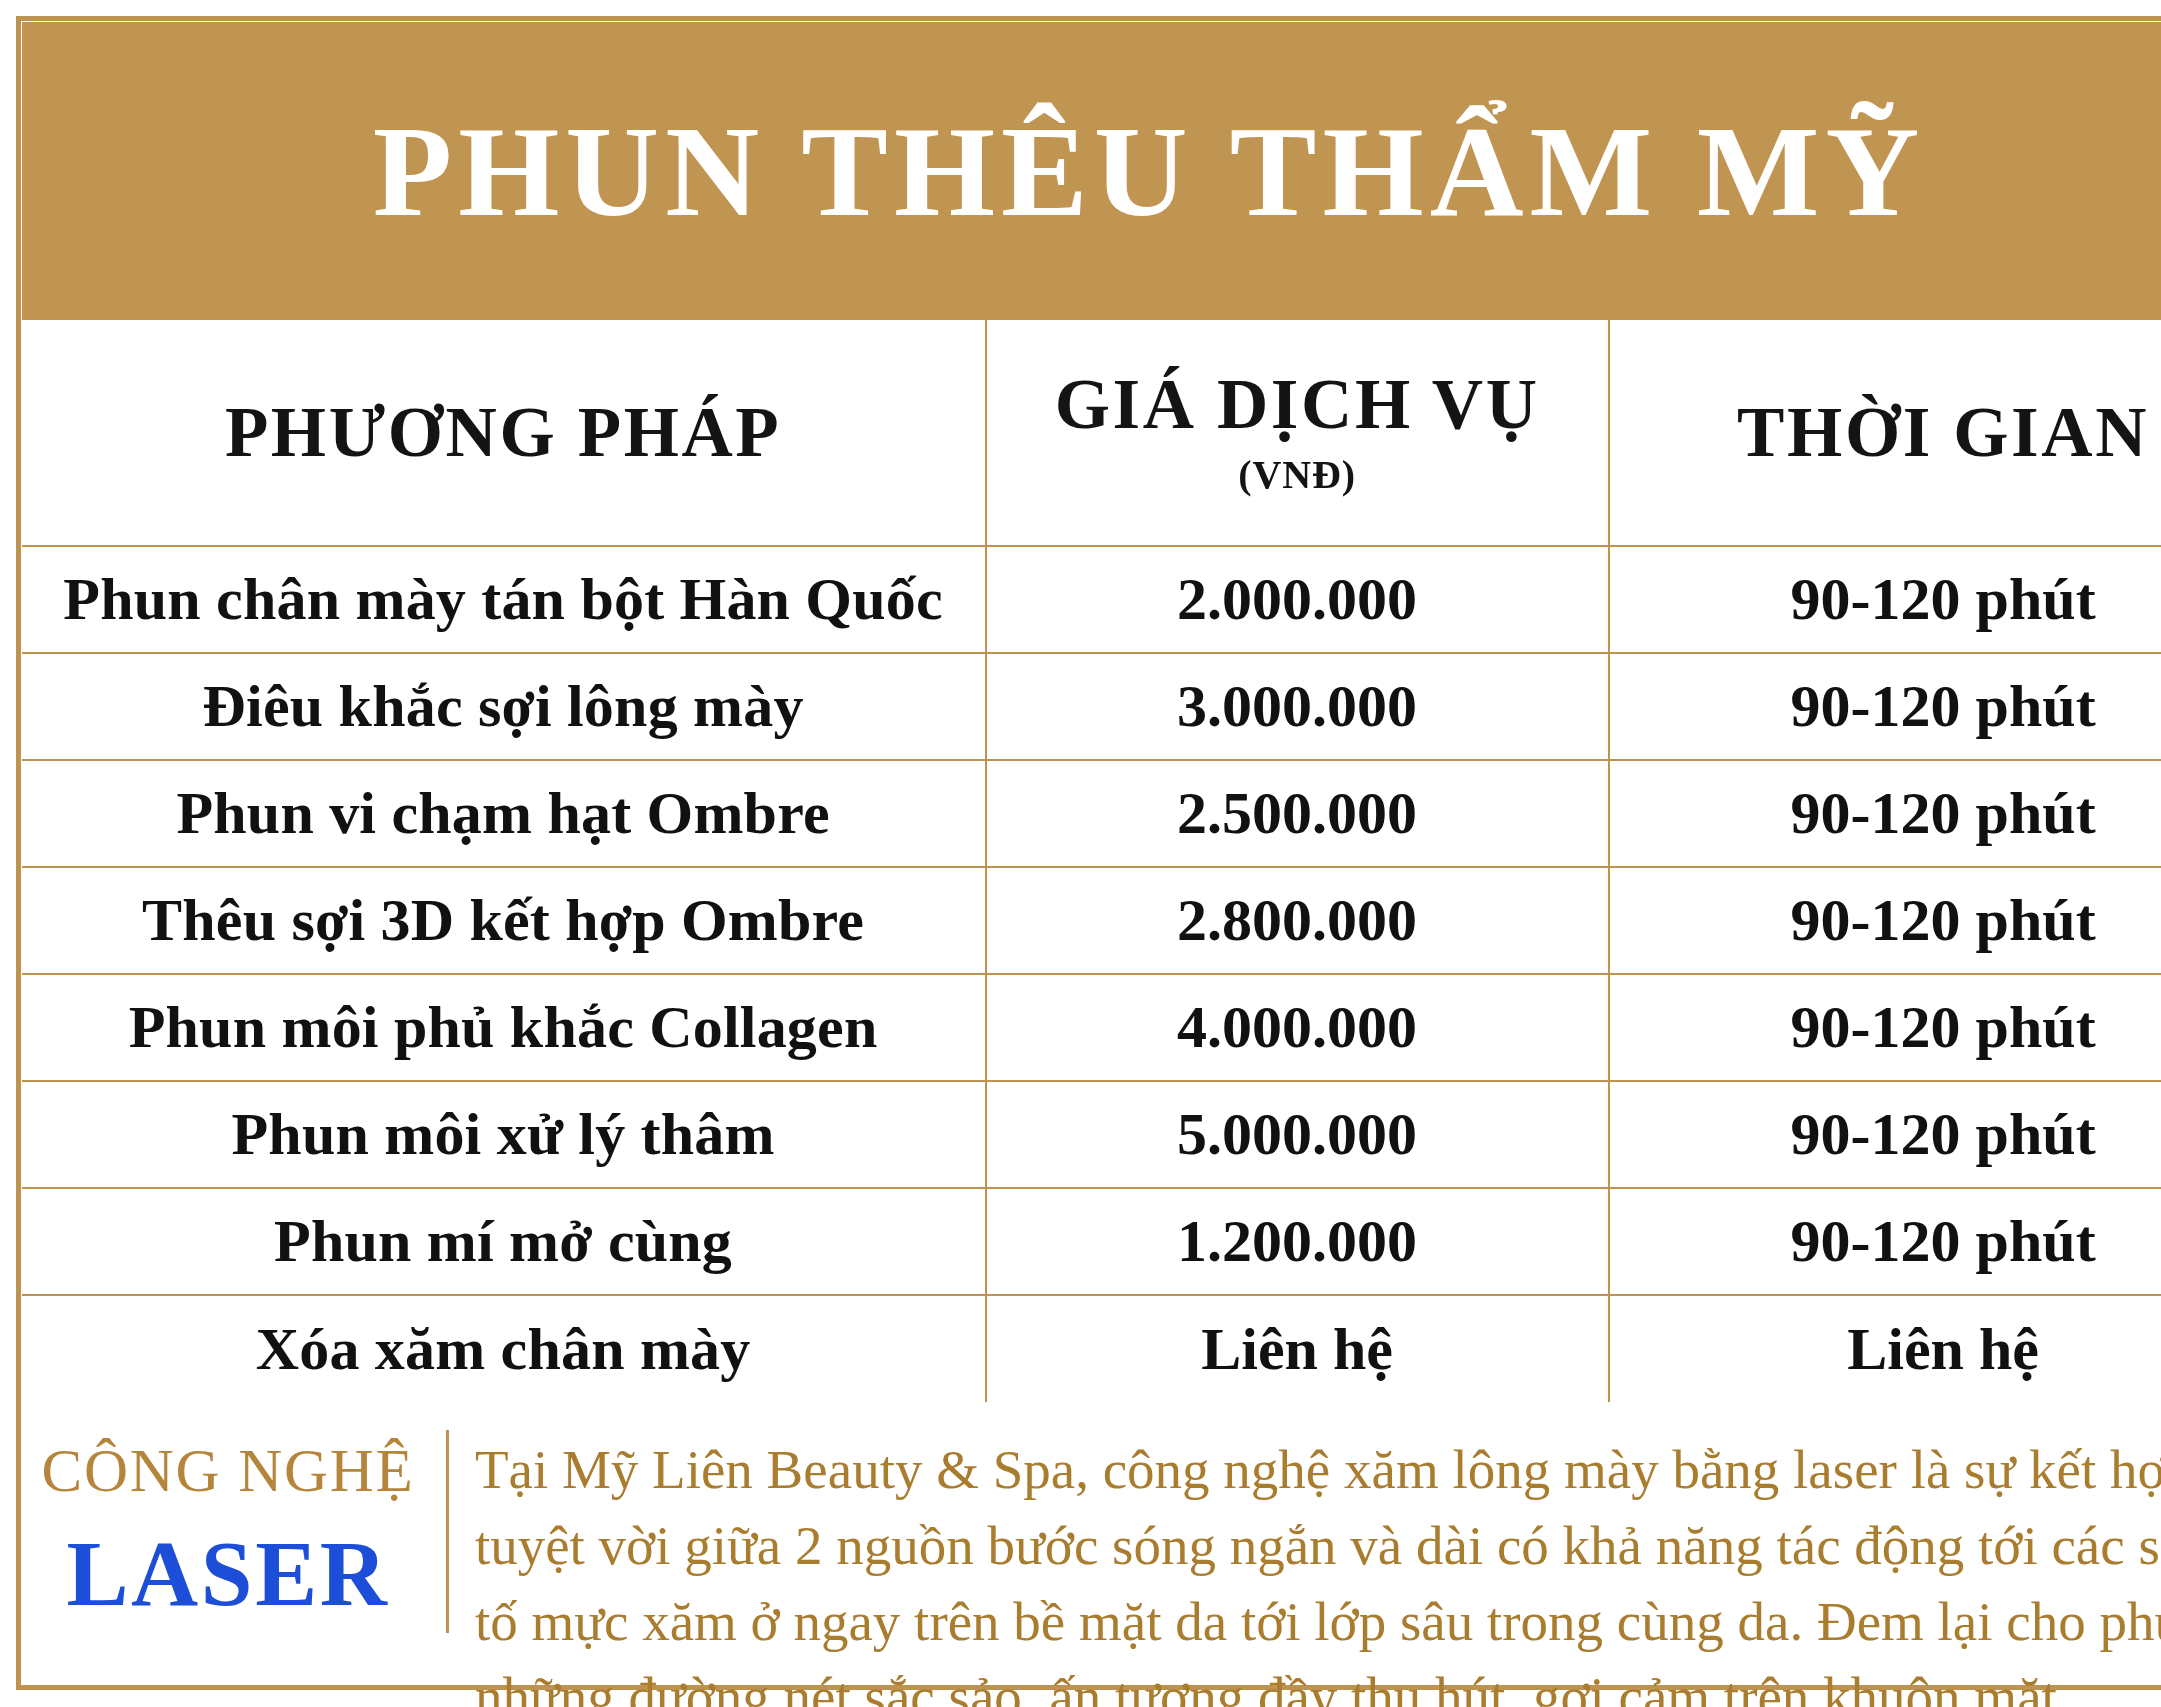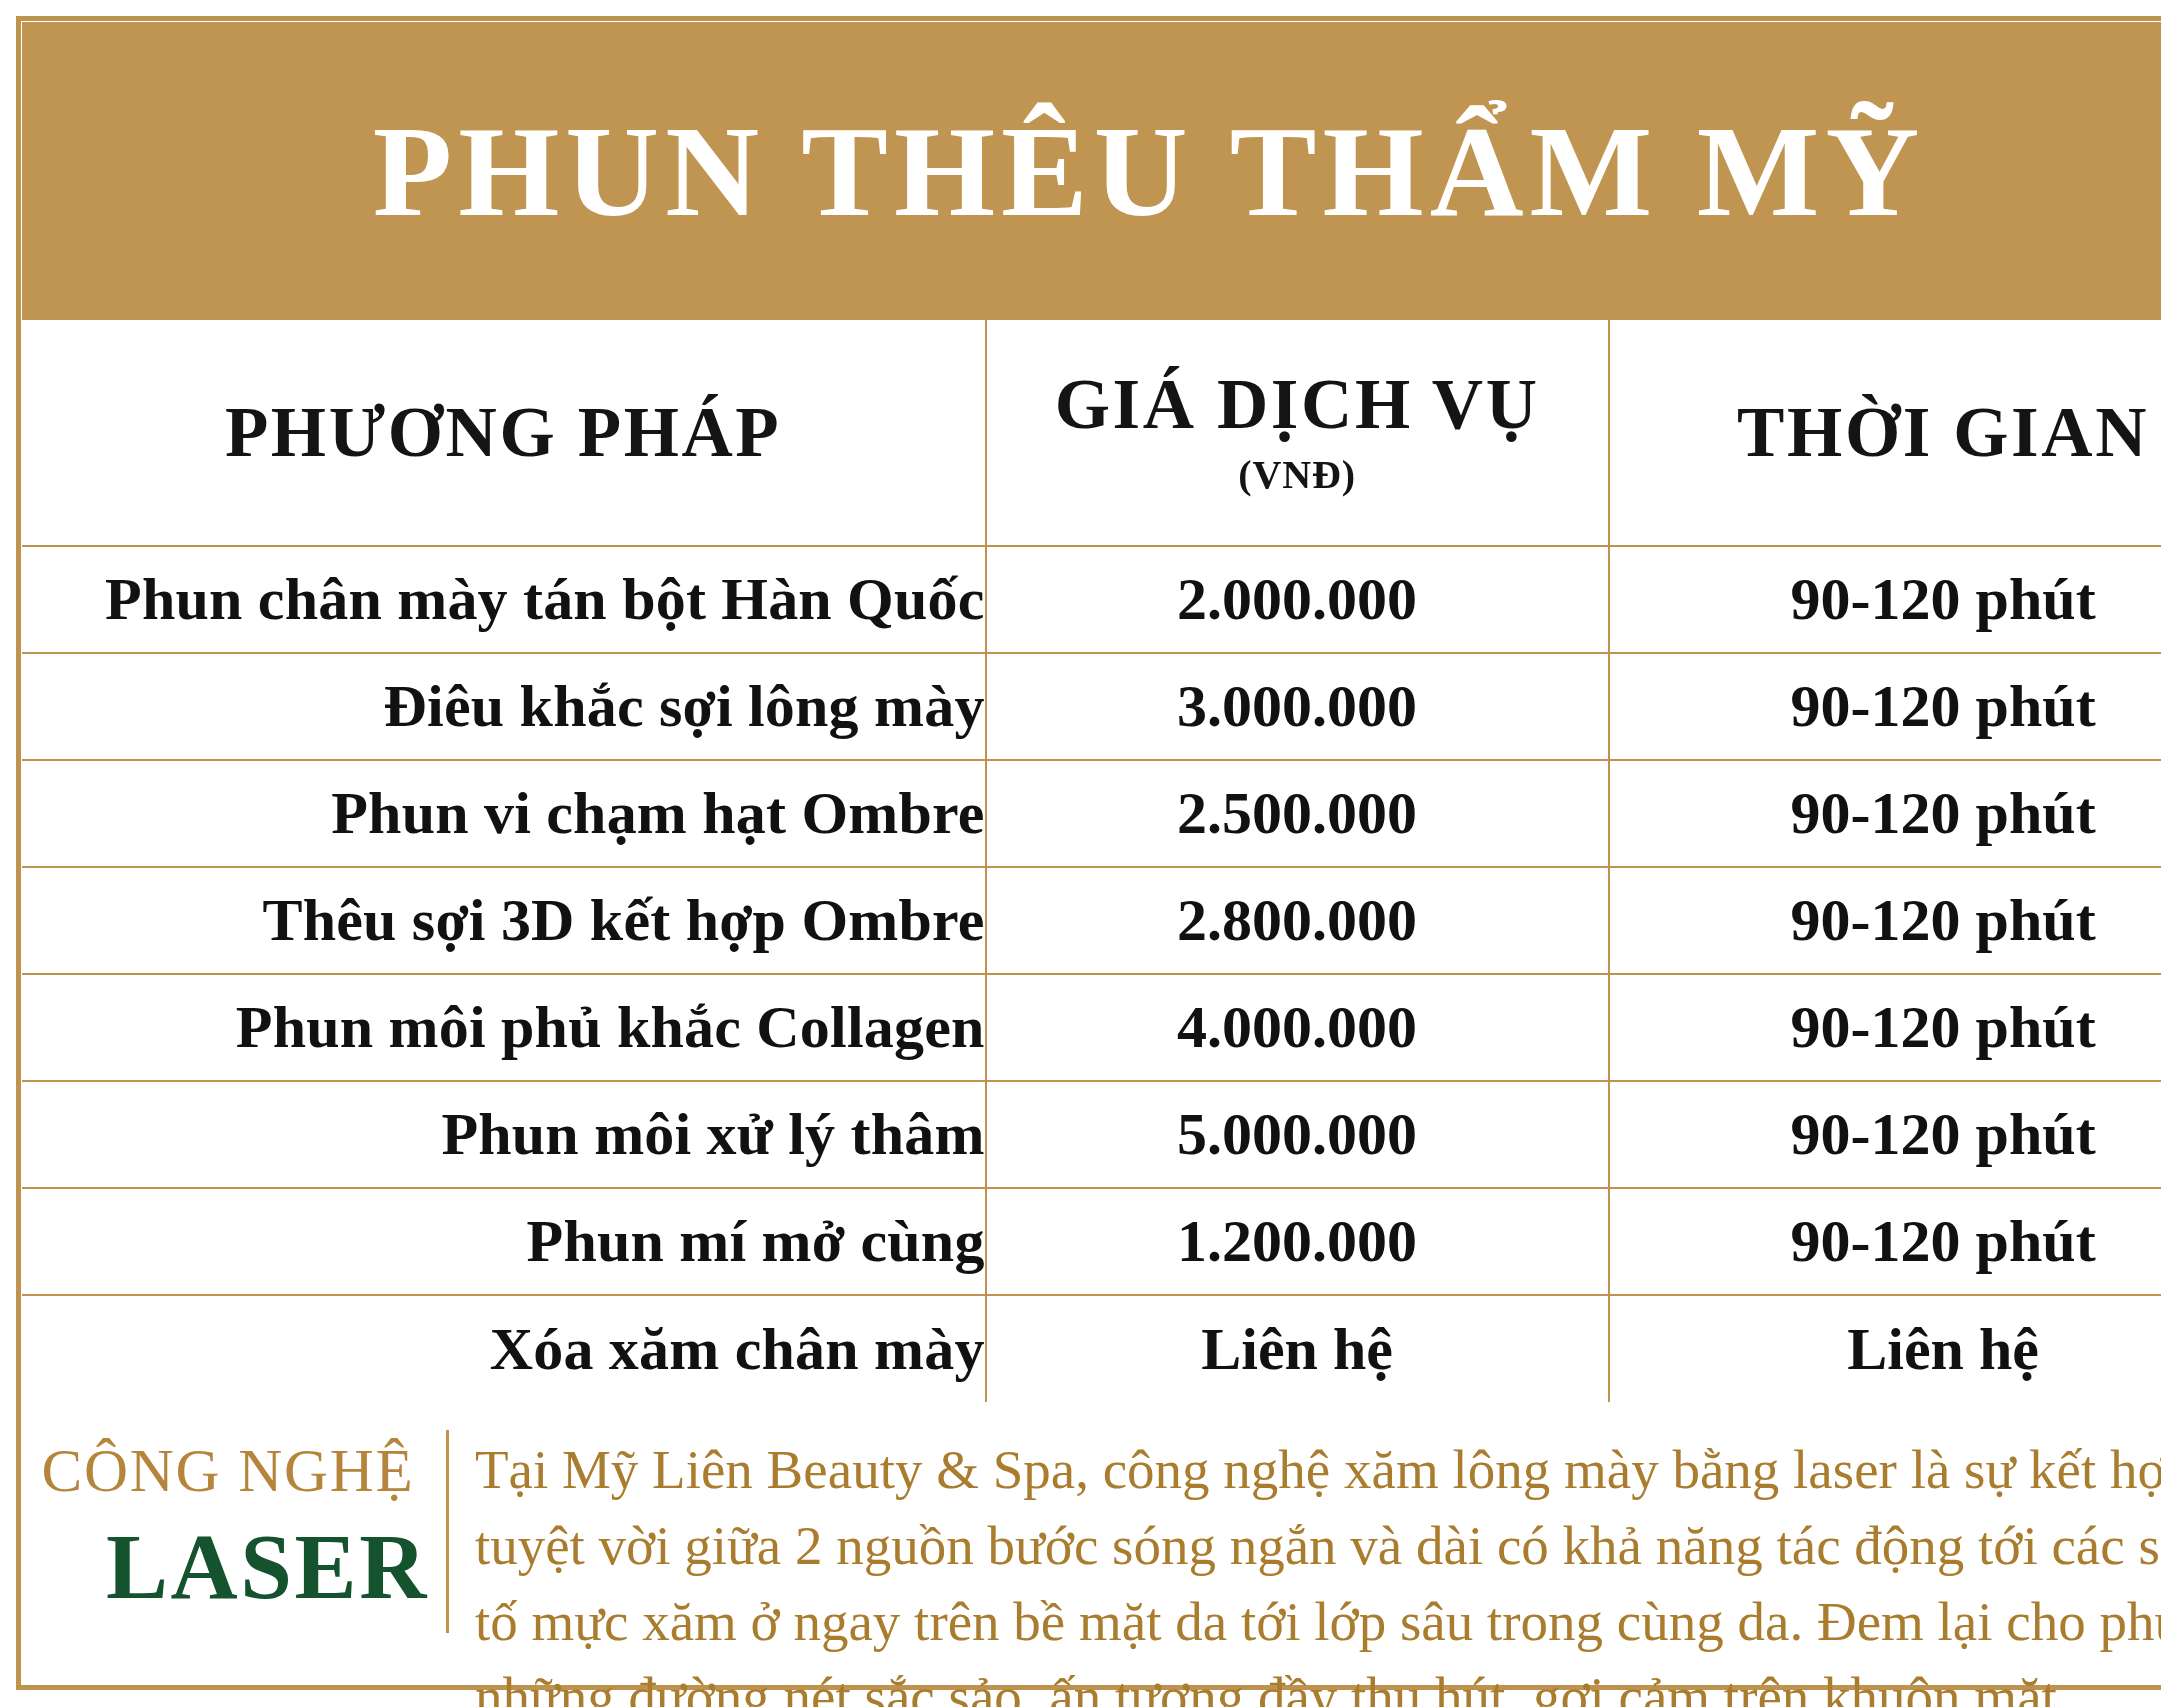--- a/index.html
+++ b/index.html
@@ -144,21 +144,21 @@
     font-weight: 700;
     margin-top: 9.5px;
     letter-spacing: 0.9px;
     font-family: "Liberation Serif", serif;
   }
 
   tbody tr { height: 107px; }
   tbody tr:last-child td { border-bottom: none; }
 
   td.method {
-    text-align: right;
+    text-align: center;
     padding-left: 56px;
     font-size: 60px;
     font-weight: 700;
     color: #111111;
     letter-spacing: 0.2px;
     font-family: "Liberation Serif", serif;
   }
   td.price-val, td.duration {
     text-align: center;
     font-size: 60px;
@@ -187,28 +187,27 @@
   }
   .footer-left .line1 {
     color: #B5853B;
     font-family: "Liberation Serif", serif;
     font-weight: 400;
     font-size: 61px;
     letter-spacing: 1.7px;
     line-height: 1.1;
   }
   .footer-left .line2 {
-    color: #14532d;
+    color: #1d4ed8;
     font-family: "Liberation Serif", serif;
     font-weight: 700;
     font-size: 93px;
     letter-spacing: 2.6px;
     line-height: 1.1;
-    margin-top: 12px;
-    text-align: right;
+    margin-top: 19px;
   }
   .footer-divider {
     width: 2.6px;
     height: 203px;
     background: #BE9350;
     margin: 6px 26px 0 17.3px;
     flex: none;
   }
   .footer-text {
     flex: 1;

